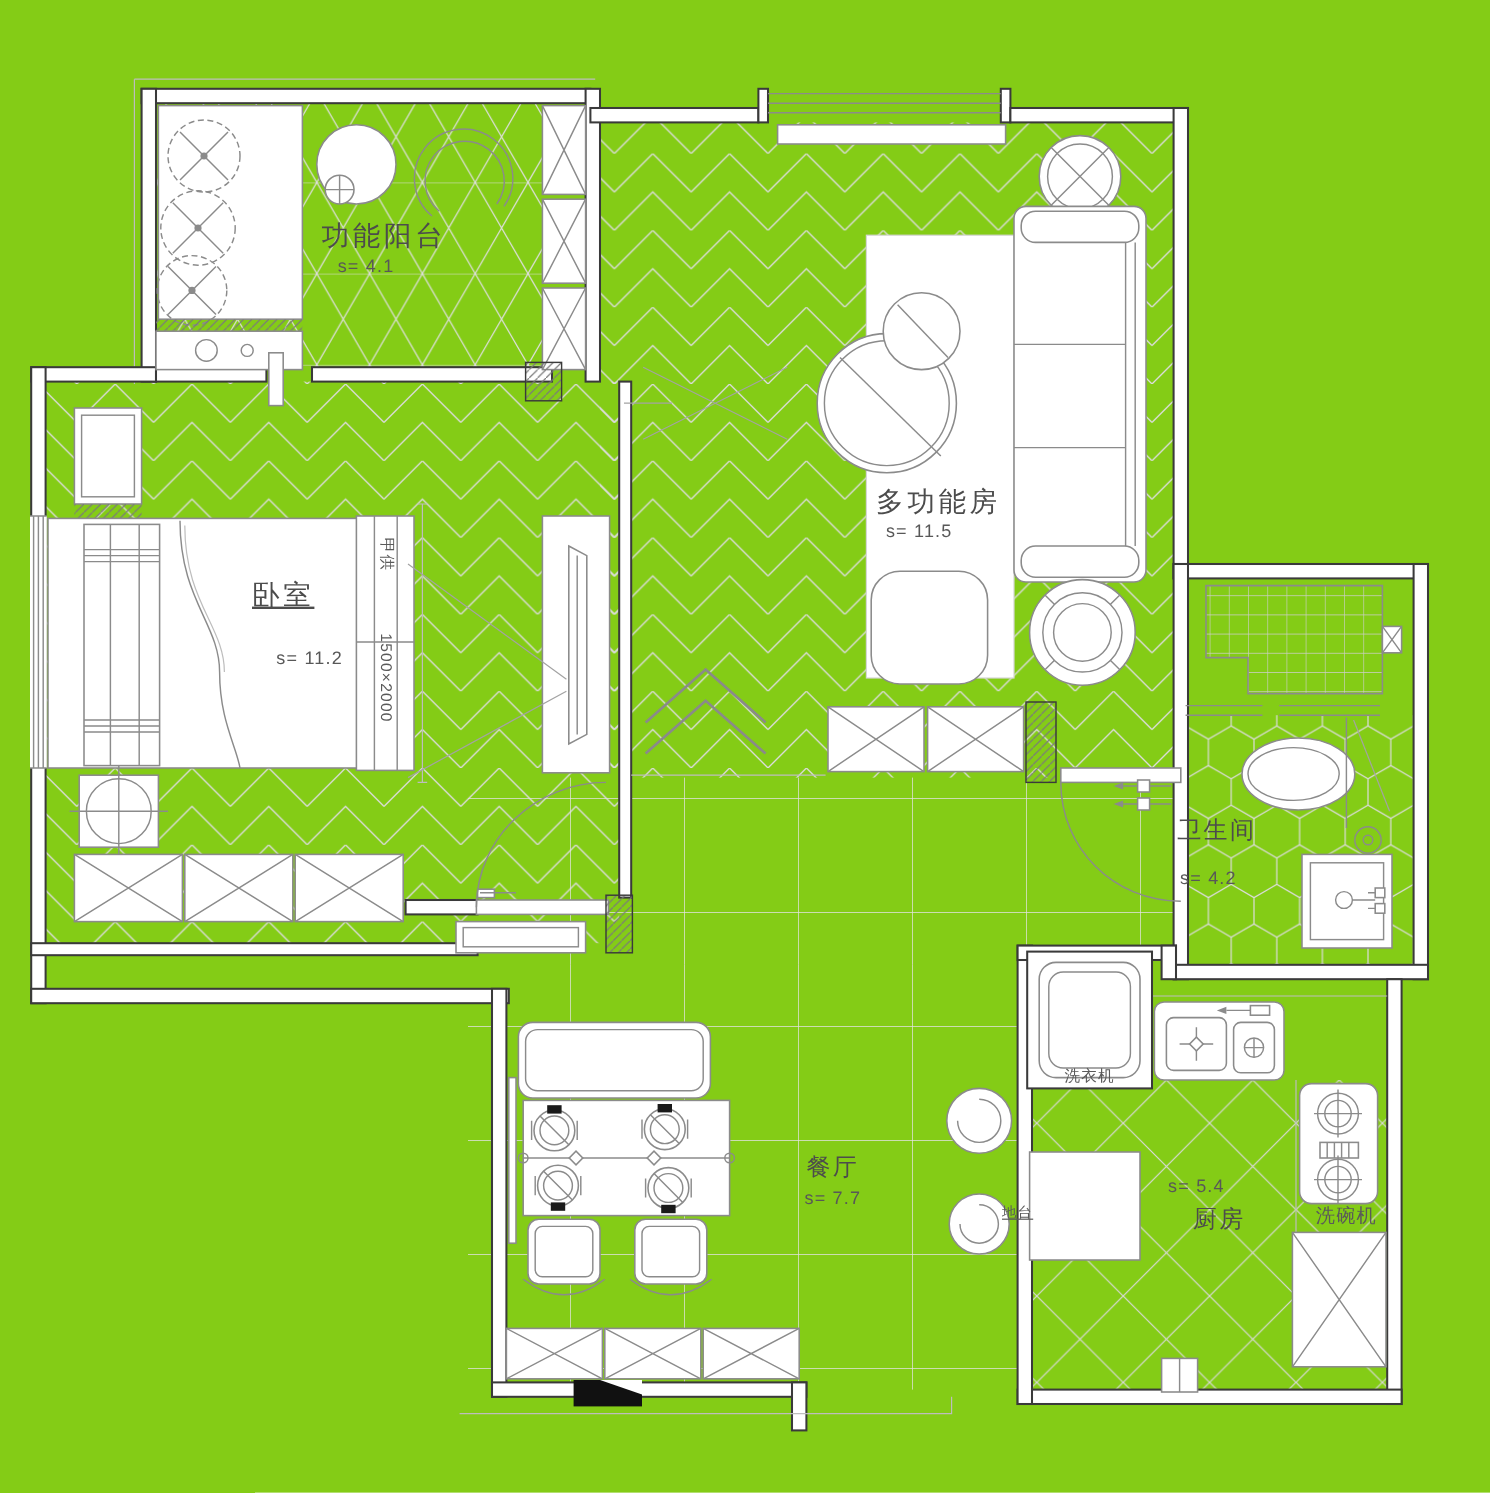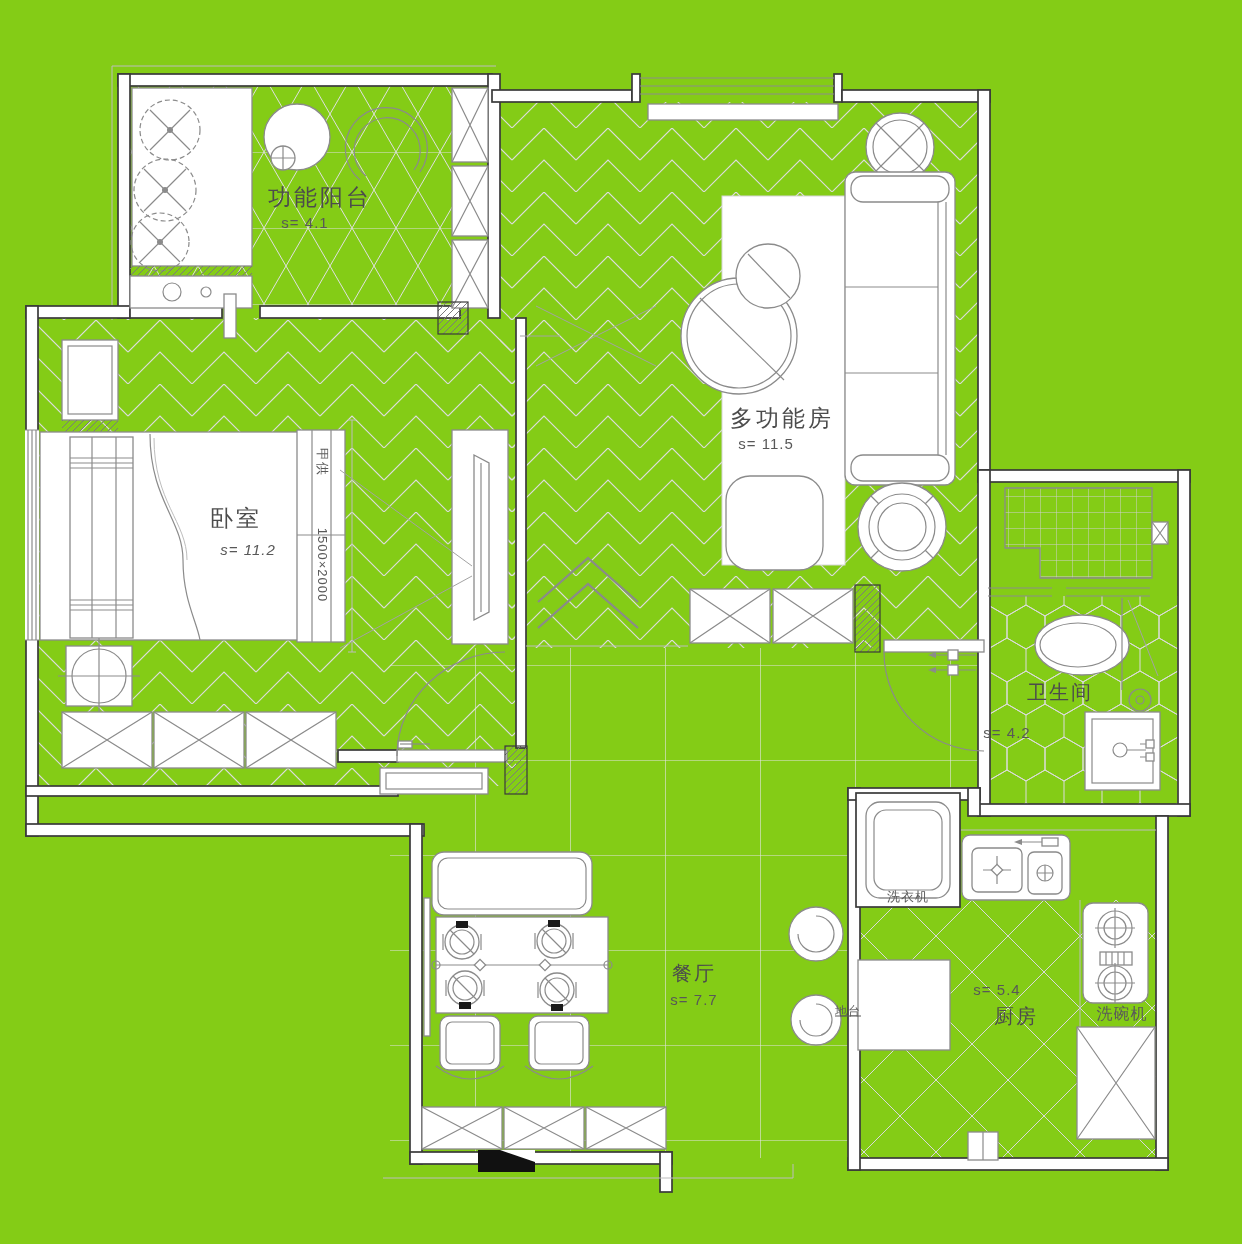--- a/index.html
+++ b/index.html
@@ -381,27 +381,27 @@
     <g>
       <rect class="furn" x="380" y="768" width="108" height="26"></rect>
       <rect class="fline" x="386" y="773" width="96" height="16" fill="none"></rect>
     </g>
   </g>
 </svg>
 
   <div class="lbl room-name" style="left:320px;top:197px;">功能阳台</div>
   <div class="lbl room-area" style="left:305px;top:222px;text-align:right;">s= 4.1</div>
 
-  <div class="lbl room-name" style="left:236px;top:518px;">卧室</div>
-  <div class="lbl room-area" style="left:248px;top:549px;font-style:italic;">s= 11.2</div>
+  <div class="lbl room-name" style="left:236px;top:496px;text-decoration:underline;">卧室</div>
+  <div class="lbl room-area" style="left:258px;top:549px;">s= 11.2</div>
 
   <div class="lbl room-name" style="left:782px;top:418px;">多功能房</div>
   <div class="lbl room-area" style="left:766px;top:443px;">s= 11.5</div>
 
-  <div class="lbl room-name sm" style="left:1060px;top:692px;">卫生间</div>
+  <div class="lbl room-name sm" style="left:1014px;top:692px;">卫生间</div>
   <div class="lbl room-area" style="left:1007px;top:732px;">s= 4.2</div>
 
   <div class="lbl room-name sm" style="left:694px;top:973px;">餐厅</div>
   <div class="lbl room-area" style="left:694px;top:999px;">s= 7.7</div>
 
   <div class="lbl room-name sm" style="left:997px;top:1016px;margin-left:19px;">厨房</div>
   <div class="lbl room-area" style="left:997px;top:989px;">s= 5.4</div>
 
   <div class="lbl tag" style="left:908px;top:897px;">洗衣机</div>
   <div class="lbl tag" style="left:1122px;top:1014px;font-size:16px;">洗碗机</div>

